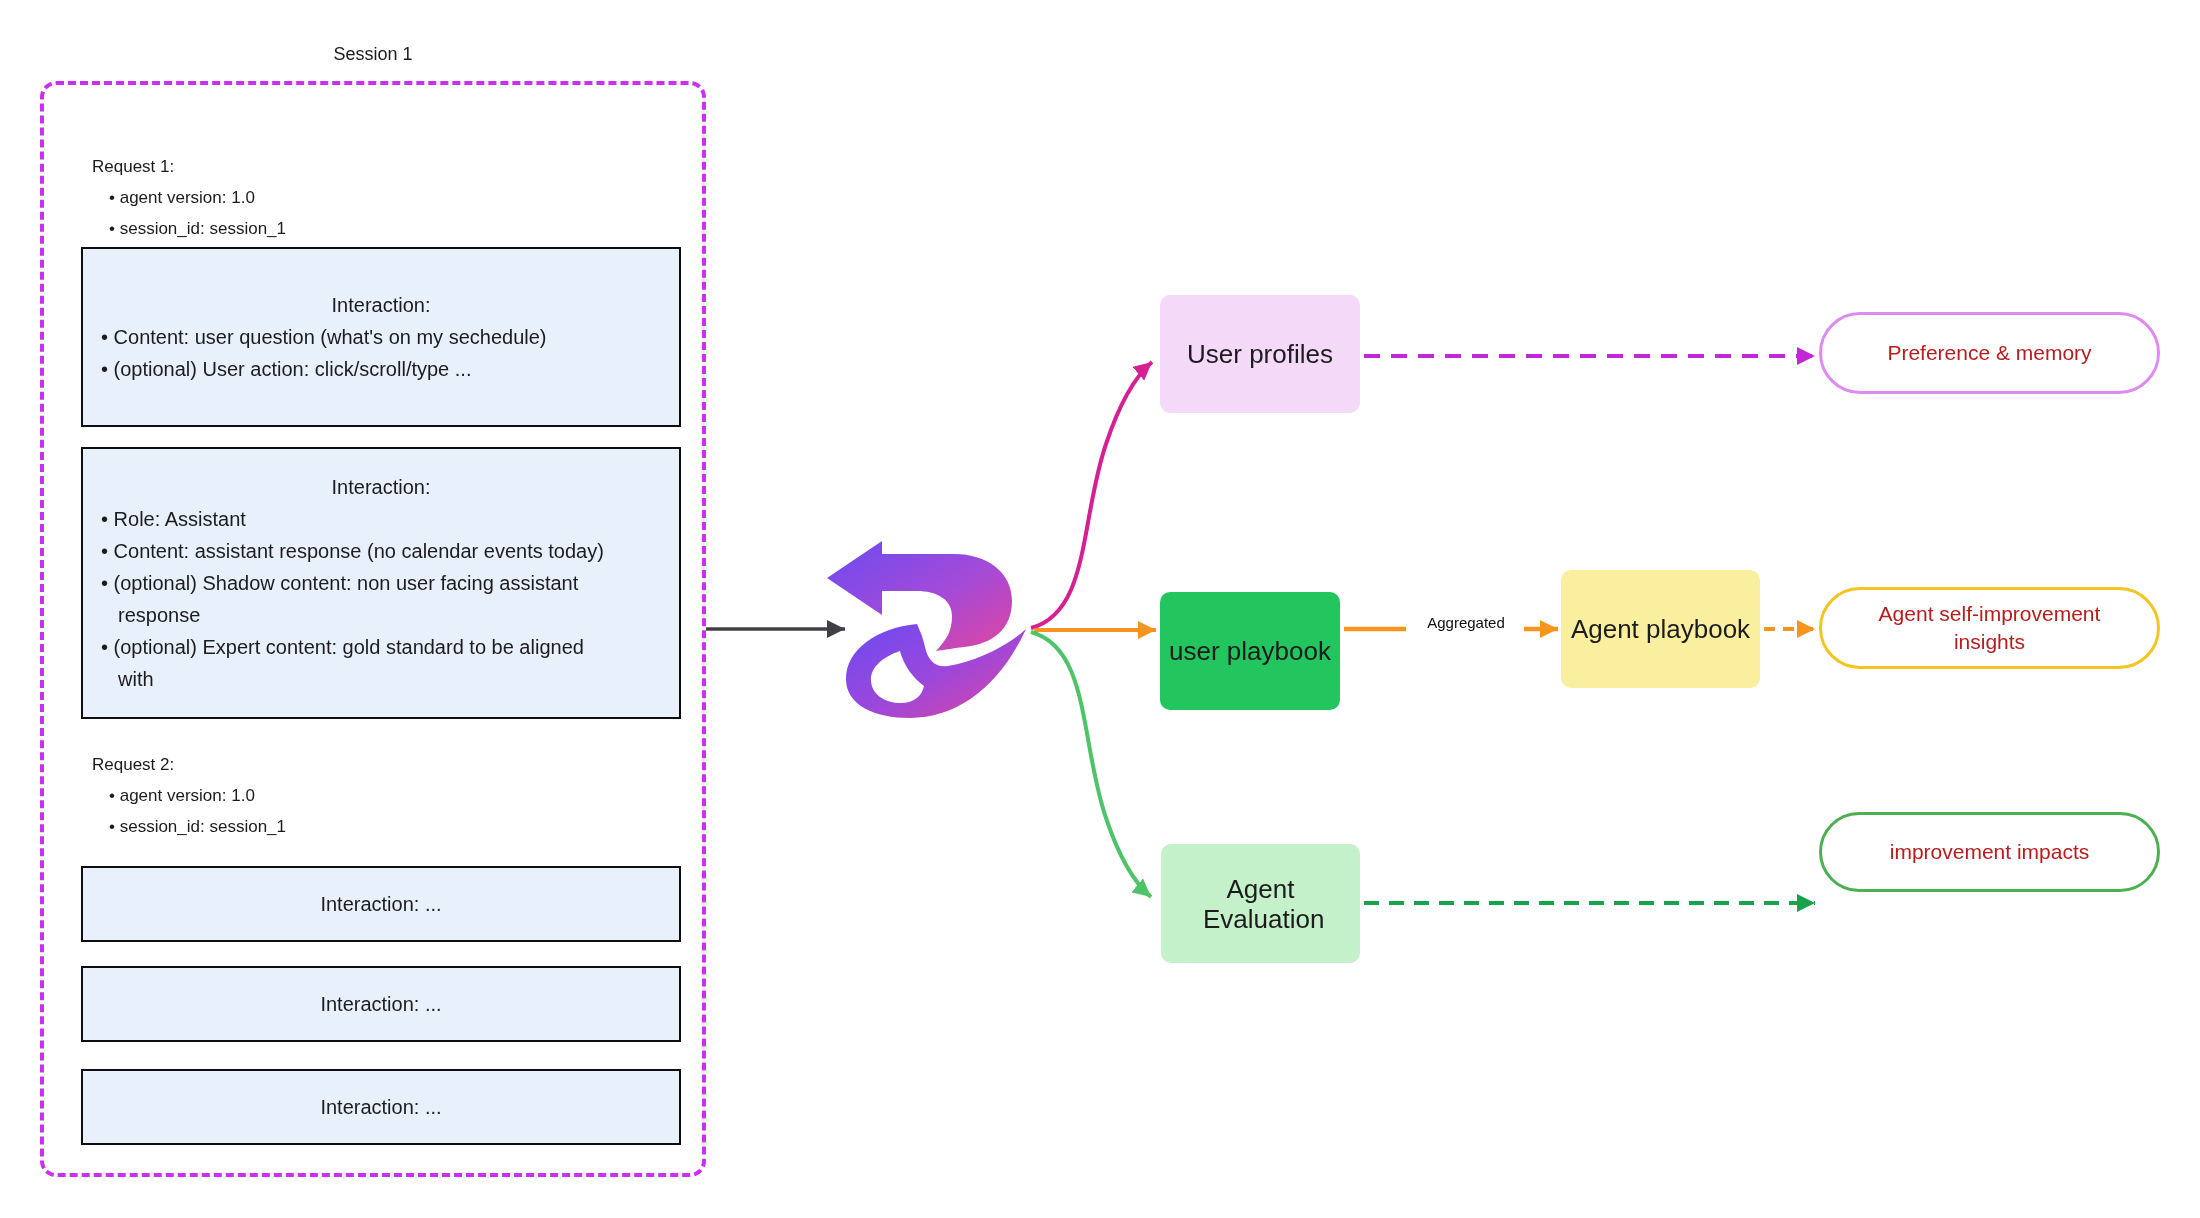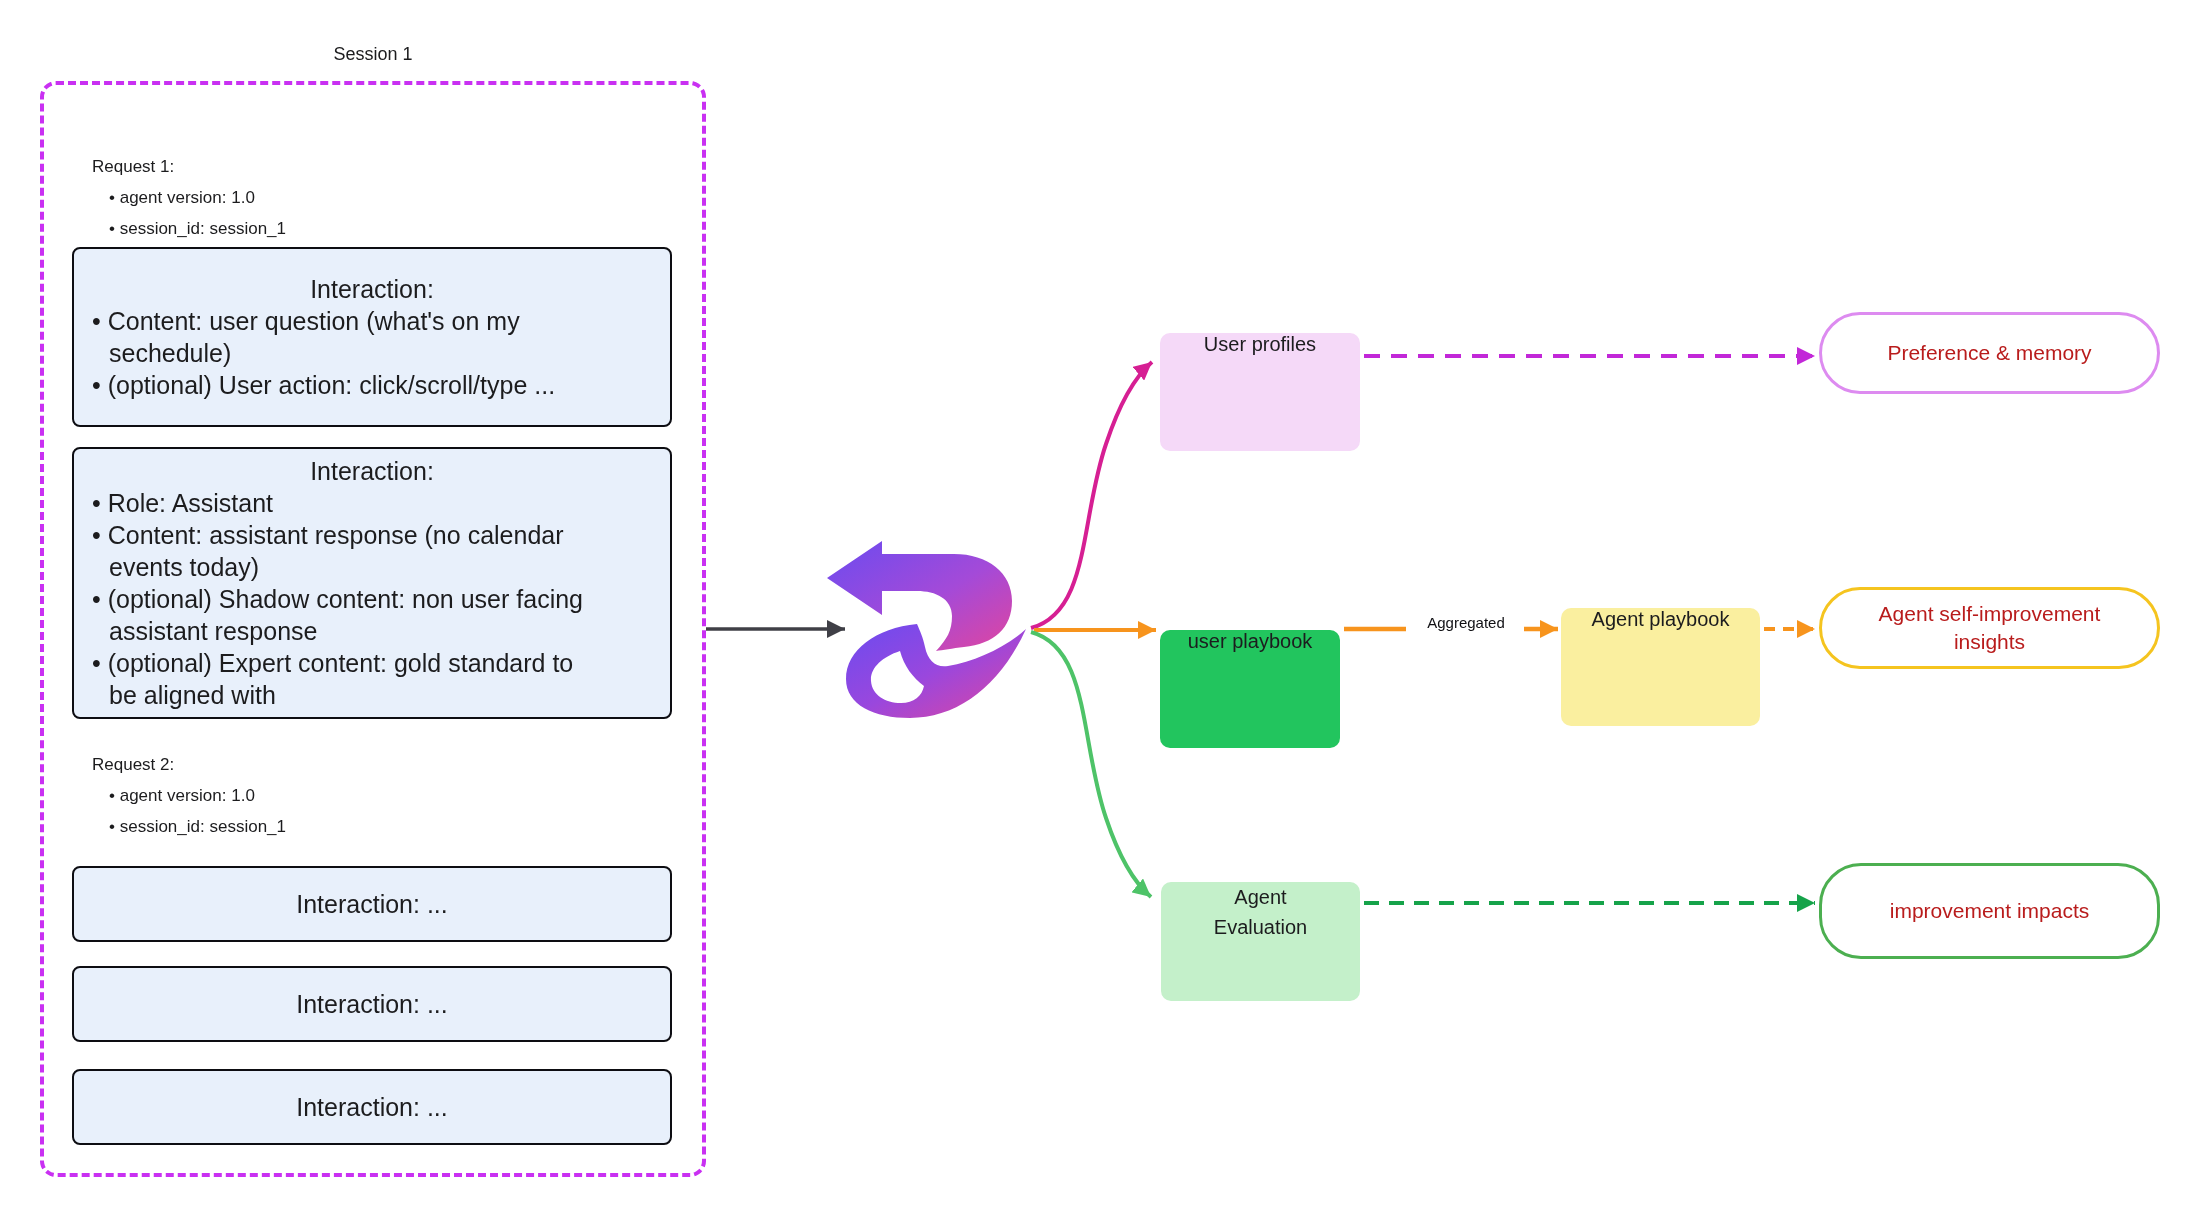--- a/index.html
+++ b/index.html
@@ -16,56 +16,56 @@
   .session-box{
     left:40px;top:81px;width:666px;height:1096px;
     border:4px dashed #c930f2;border-radius:16px;box-sizing:border-box;
   }
   .req{position:absolute;left:48px;font-size:17px;line-height:31px;}
   .req1{top:66px;}
   .req2{top:664px;}
   .req .bullet{padding-left:17px;}
   .bullet::before{content:"•\00a0";}
   .ibox{
-    position:absolute;left:28px;width:600px;box-sizing:border-box;
-    background:#e8f0fb;border:2px solid #0d0d12;border-radius:8px;
+    position:absolute;left:37px;width:600px;box-sizing:border-box;
+    background:#e8f0fb;border:2px solid #0d0d12;border-radius:0;
     display:flex;flex-direction:column;justify-content:center;
-    font-size:25px;line-height:32px;padding:0 18px;
+    font-size:20px;line-height:32px;padding:0 18px;
   }
   .ibox1{top:162px;height:180px;}
   .ibox2{top:362px;height:272px;}
   .ibox-sm{height:76px;align-items:center;margin-top:19px;}
   .ibox3{top:762px;}
   .ibox4{top:862px;}
   .ibox5{top:965px;}
   .ibox-h{text-align:center;}
   .ibox .bullet{max-width:495px;text-indent:-17px;padding-left:17px;}
   
   .node{
-    position:absolute;border-radius:10px;display:flex;justify-content:center;
-    font-size:20px;text-align:center;margin-top:38px;
+    position:absolute;border-radius:10px;display:flex;align-items:center;justify-content:center;
+    font-size:26px;text-align:center;
   }
   .node-user-profiles{left:1160px;top:295px;width:200px;height:118px;background:#f5d9f8;}
   .node-user-playbook{left:1160px;top:592px;width:180px;height:118px;background:#22c55e;}
   .node-agent-playbook{left:1561px;top:570px;width:199px;height:118px;background:#faef9f;}
   .node-agent-eval{left:1161px;top:844px;width:199px;height:119px;background:#c4f0ca;}
   .node-agent-eval span{display:block;max-width:115px;line-height:30px;}
   .edge-label{
     left:1406px;top:614px;width:120px;text-align:center;font-size:15px;color:#101014;
   }
   
   .pill{
     position:absolute;left:1819px;width:341px;background:#ffffff;border-radius:42px;
     box-sizing:border-box;display:flex;align-items:center;justify-content:center;
     font-size:21px;text-align:center;color:#b91c1c;
   }
   .pill-pref{top:312px;height:82px;border:3px solid #dd8bf0;}
   .pill-insights{top:587px;height:82px;border:3px solid #f5c41f;}
   .pill-insights span{display:block;max-width:255px;line-height:28px;}
-  .pill-impacts{top:863px;height:96px;border:3px solid #4caf50;}
+  .pill-impacts{top:812px;height:80px;border:3px solid #4caf50;}
   
   .overlay{left:0;top:0;pointer-events:none;}
   .logo{left:824px;top:538px;}
 </style>
 </head>
 <body>
 
 <div class="canvas">
 
   <div class="abs session-title">Session 1</div>

